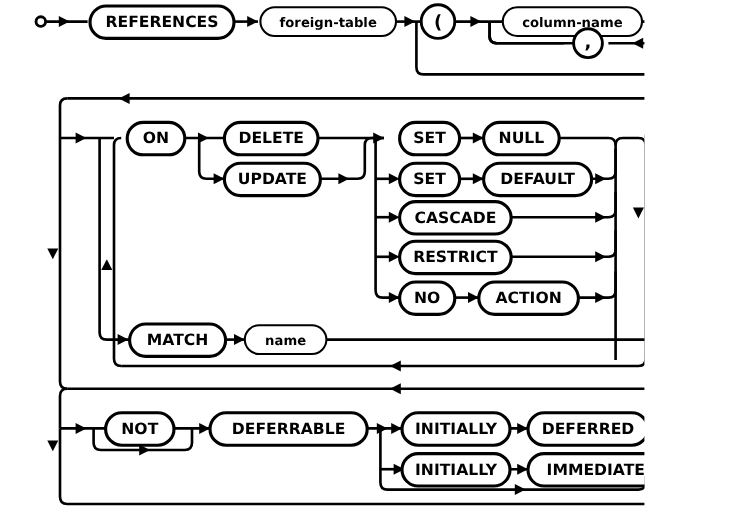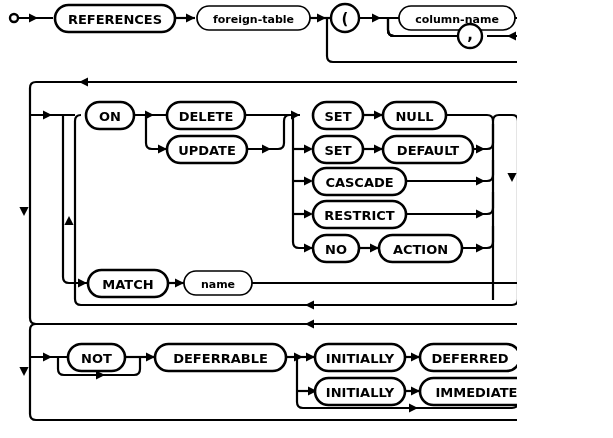--- a/index.html
+++ b/index.html
@@ -9,20 +9,21 @@
   }
   body {
     font-family: "DejaVu Sans", sans-serif;
   }
   #diagram-root {
     position: relative;
     width: 517px;
     height: 438px;
     background: #ffffff;
     overflow: hidden;
+    padding-left: 20px;
   }
   svg#railroad {
     display: block;
     width: 613px;
     height: 438px;
   }
   .rail {
     fill: none;
     stroke: #000000;
     stroke-width: 2.2;

